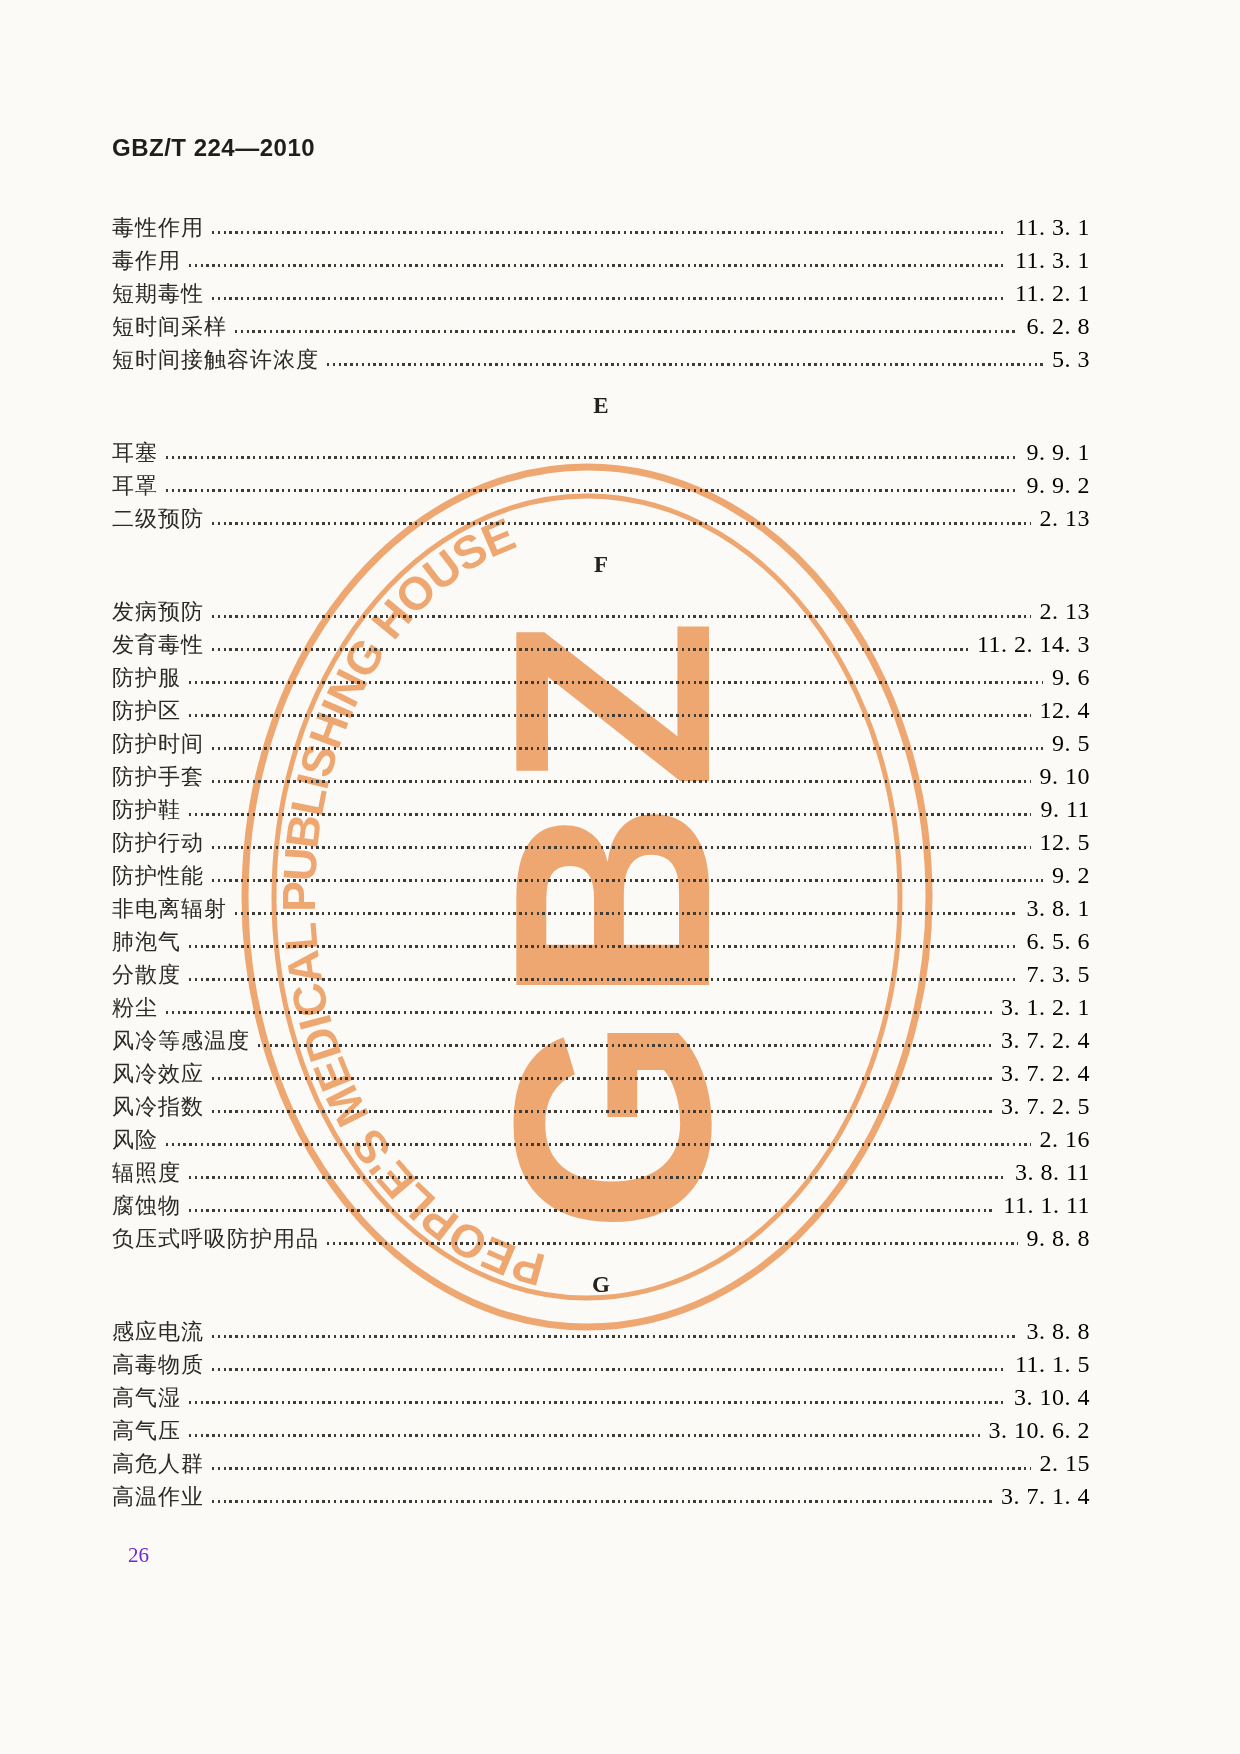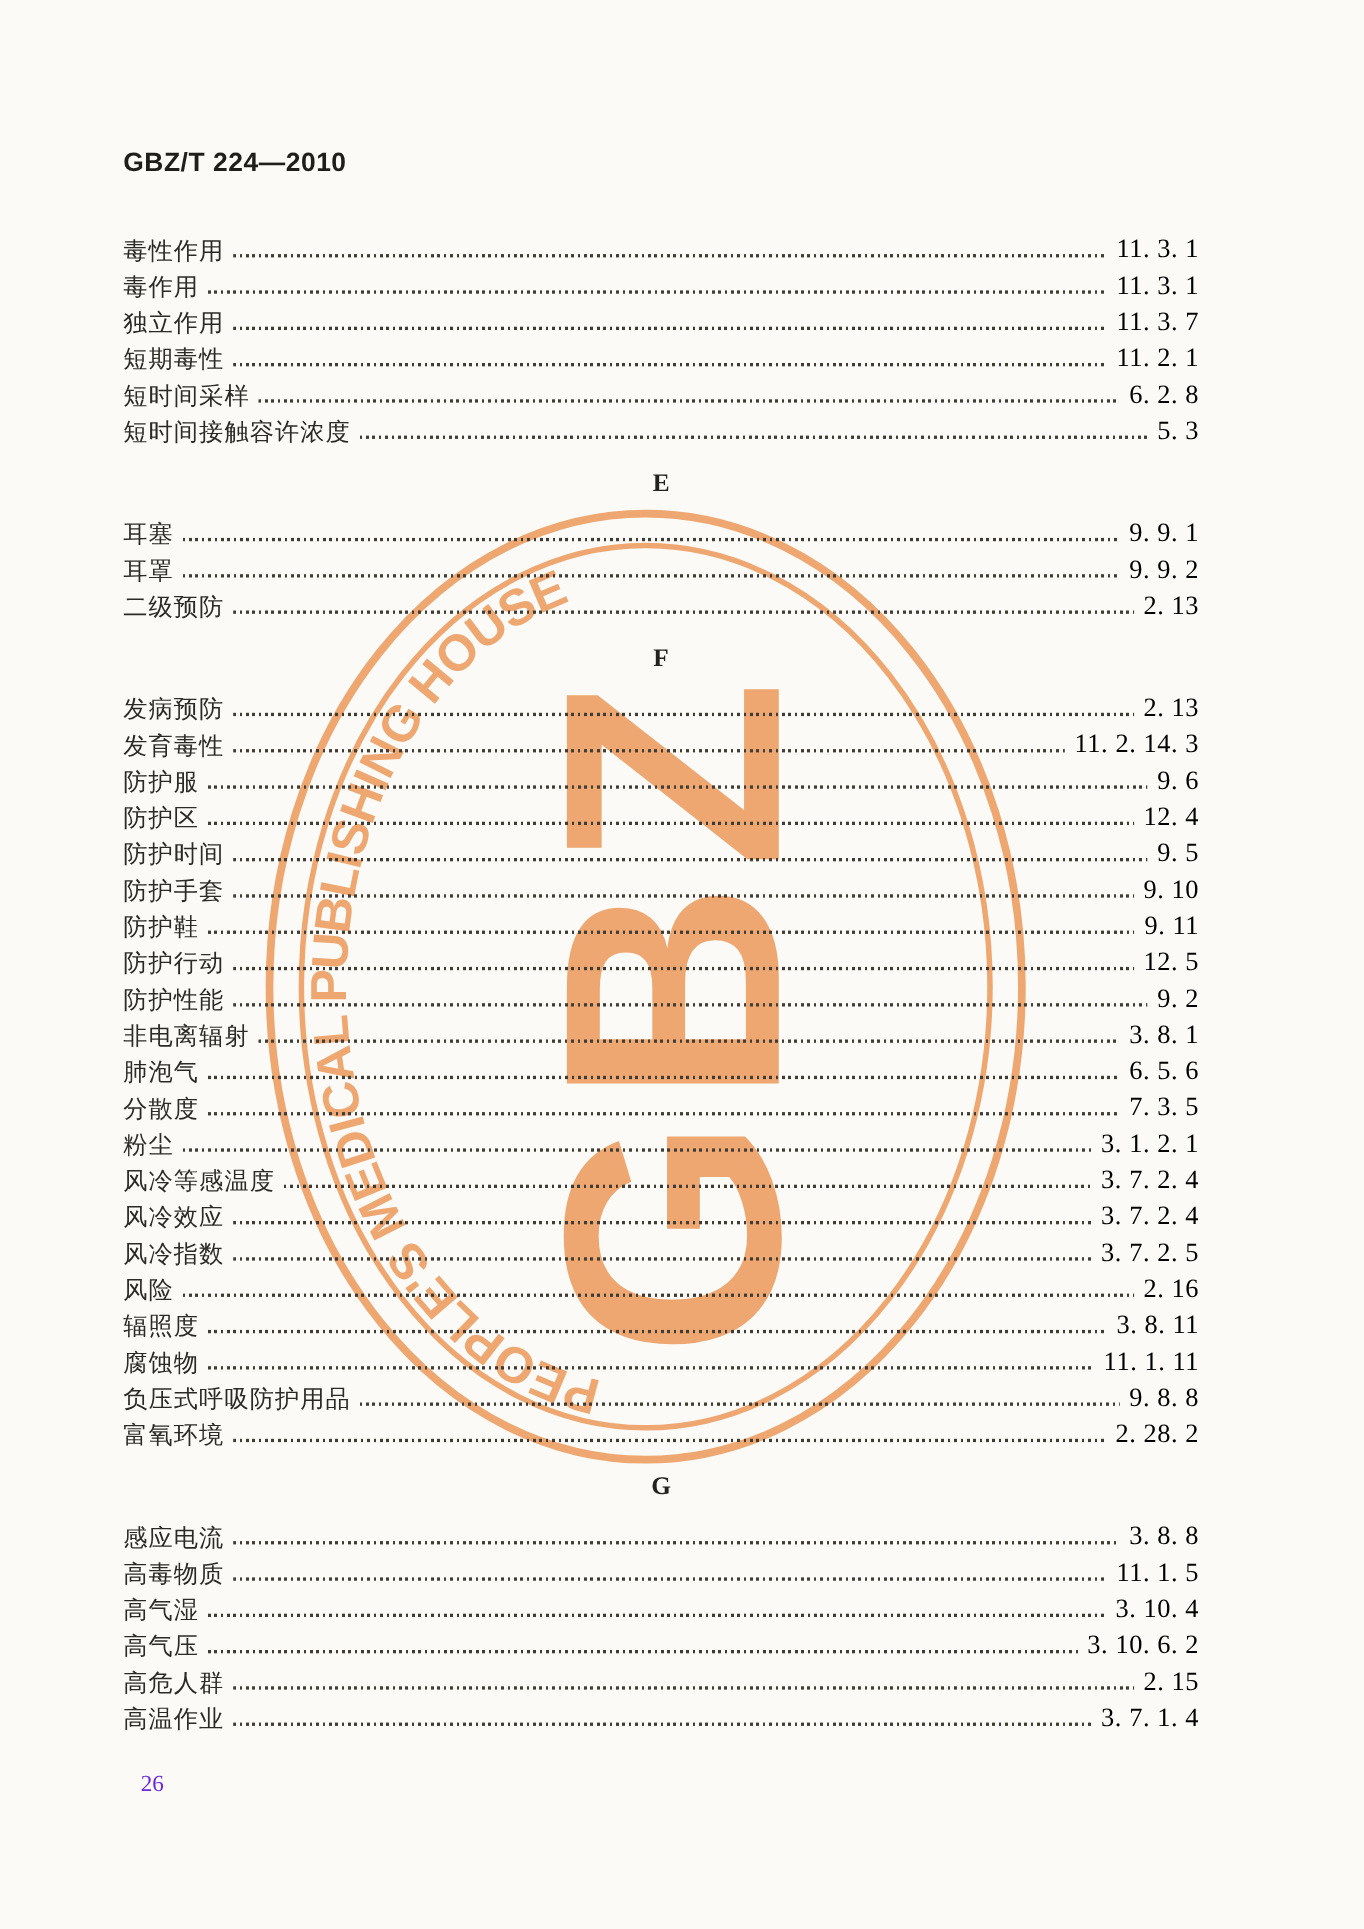--- a/index.html
+++ b/index.html
@@ -96,25 +96,20 @@
     <span class="term">毒性作用</span>
     <span class="leader"></span>
     <span class="ref">11. 3. 1</span>
   </div>
       <div class="row">
     <span class="term">毒作用</span>
     <span class="leader"></span>
     <span class="ref">11. 3. 1</span>
   </div>
       <div class="row">
-    <span class="term">独立作用</span>
-    <span class="leader"></span>
-    <span class="ref">11. 3. 7</span>
-  </div>
-      <div class="row">
     <span class="term">短期毒性</span>
     <span class="leader"></span>
     <span class="ref">11. 2. 1</span>
   </div>
       <div class="row">
     <span class="term">短时间采样</span>
     <span class="leader"></span>
     <span class="ref">6. 2. 8</span>
   </div>
       <div class="row">
@@ -231,25 +226,20 @@
   </div>
       <div class="row">
     <span class="term">腐蚀物</span>
     <span class="leader"></span>
     <span class="ref">11. 1. 11</span>
   </div>
       <div class="row">
     <span class="term">负压式呼吸防护用品</span>
     <span class="leader"></span>
     <span class="ref">9. 8. 8</span>
-  </div>
-      <div class="row">
-    <span class="term">富氧环境</span>
-    <span class="leader"></span>
-    <span class="ref">2. 28. 2</span>
   </div>
       <div class="sec-heading">G</div>
       <div class="row">
     <span class="term">感应电流</span>
     <span class="leader"></span>
     <span class="ref">3. 8. 8</span>
   </div>
       <div class="row">
     <span class="term">高毒物质</span>
     <span class="leader"></span>

